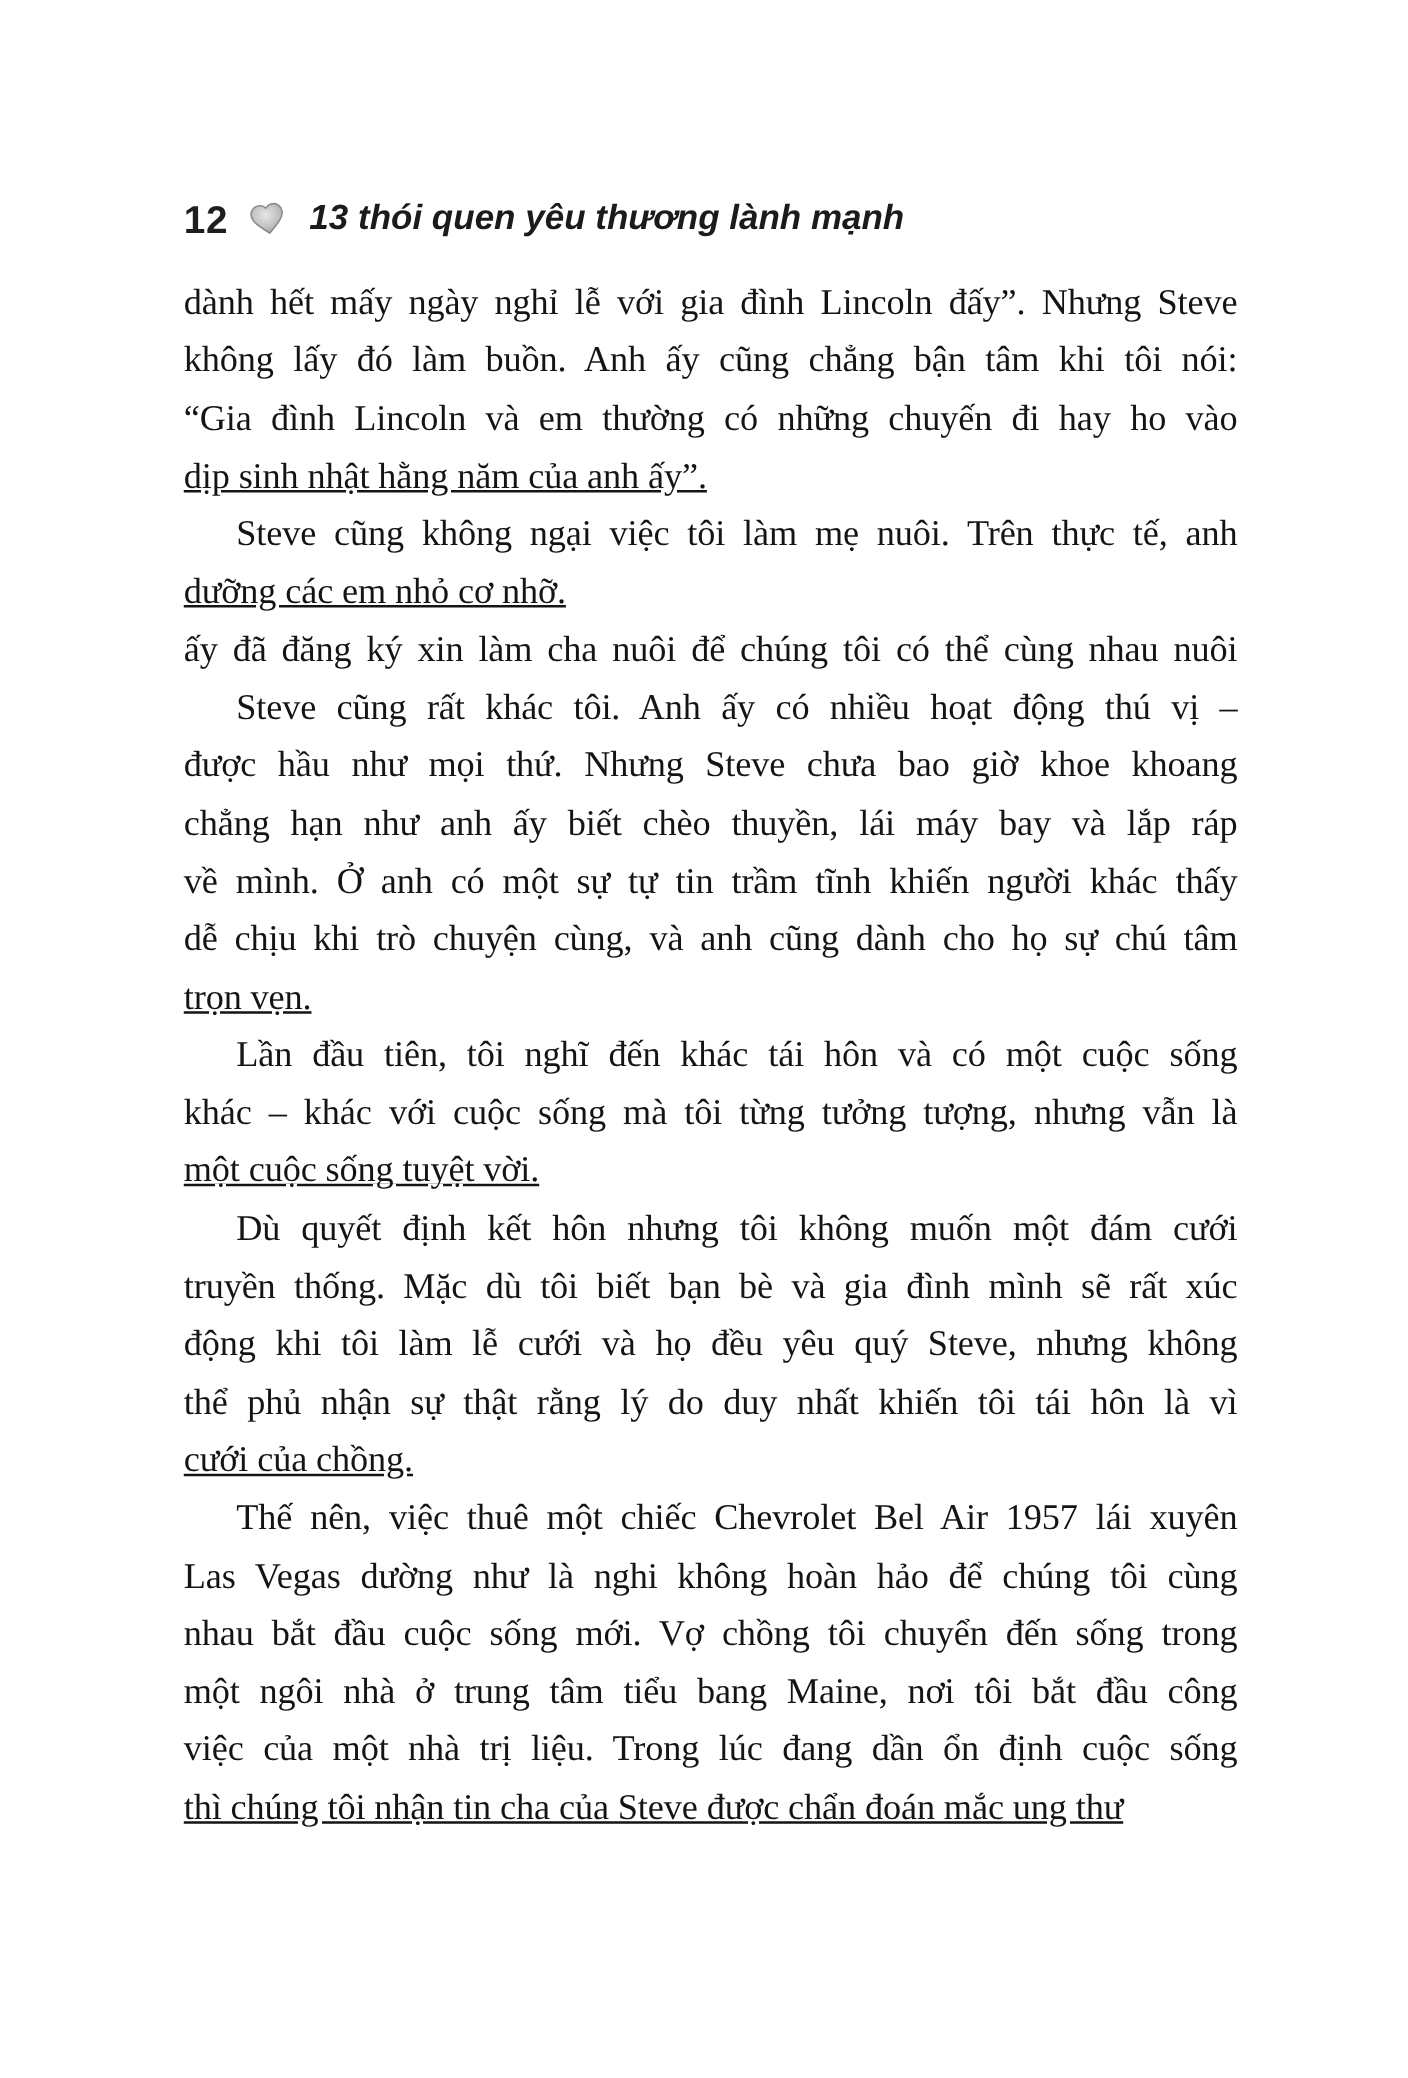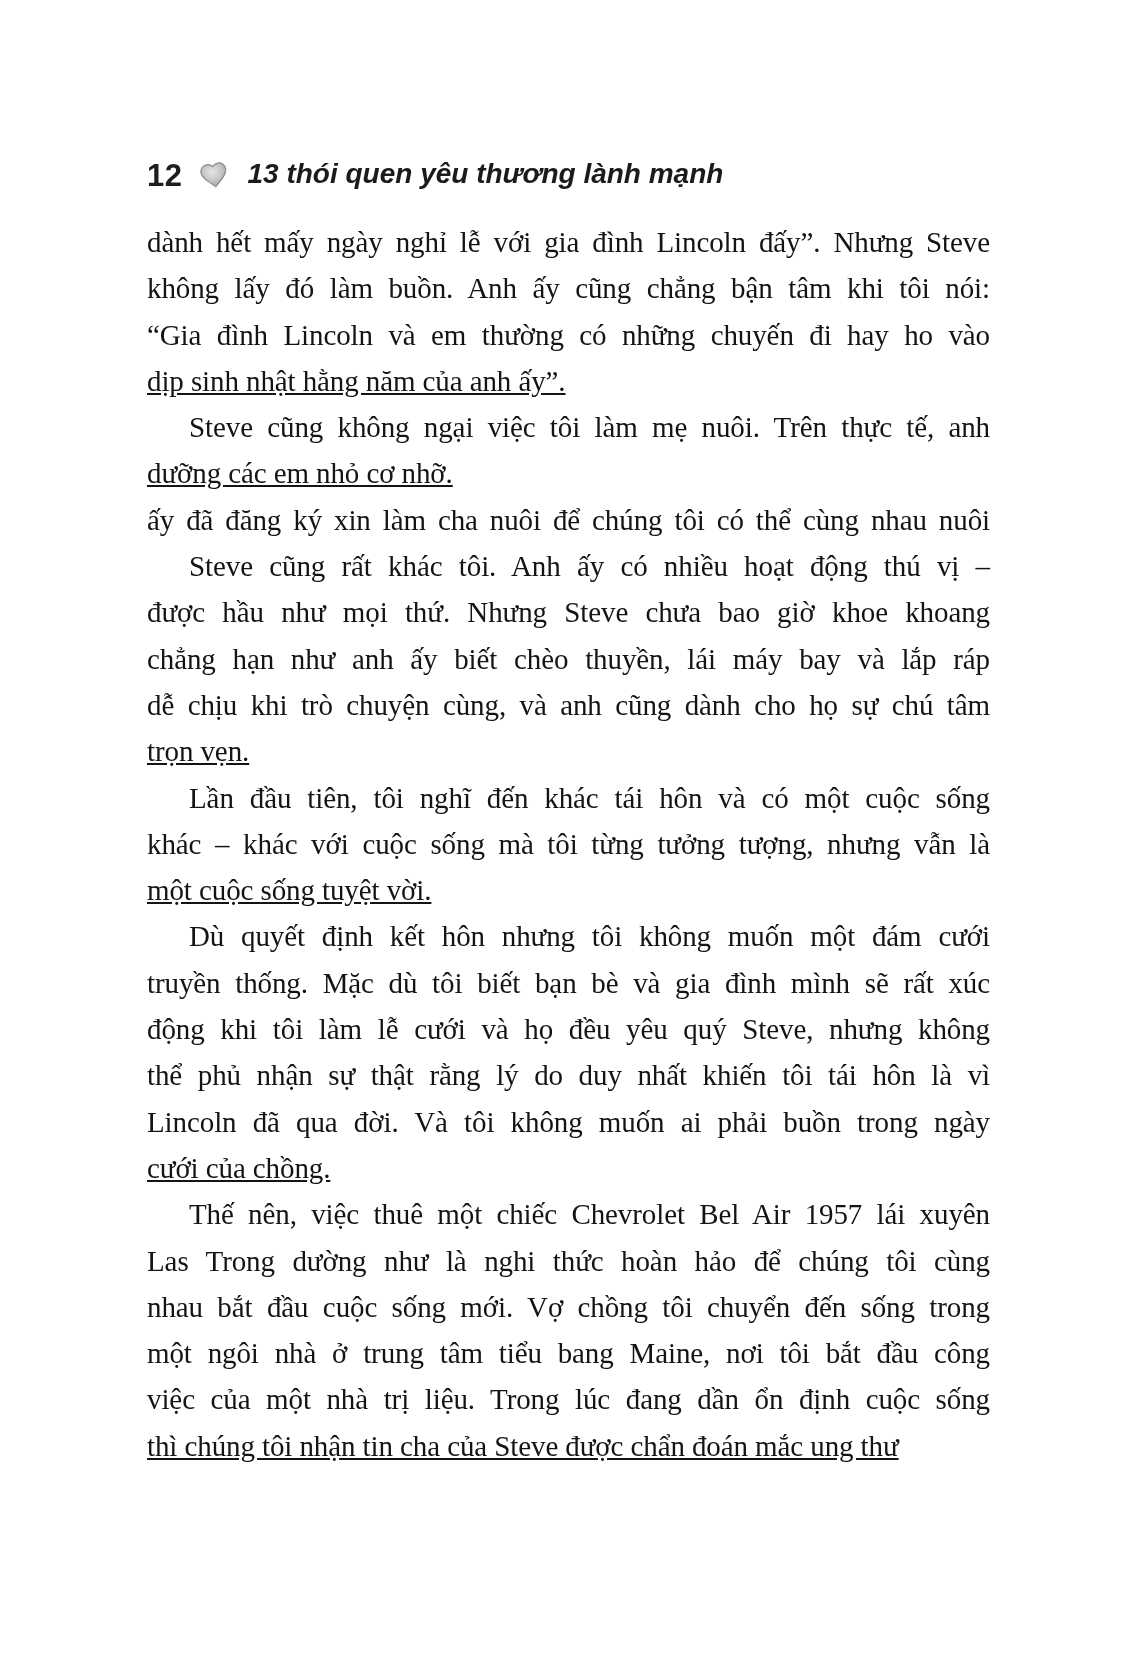--- a/index.html
+++ b/index.html
@@ -109,39 +109,39 @@
       </div>
       <div class="para">
         <div class="line indent">Steve cũng không ngại việc tôi làm mẹ nuôi. Trên thực tế, anh</div>
         <div class="line para-end">dưỡng các em nhỏ cơ nhỡ.</div>
         <div class="line">ấy đã đăng ký xin làm cha nuôi để chúng tôi có thể cùng nhau nuôi</div>
       </div>
       <div class="para">
         <div class="line indent">Steve cũng rất khác tôi. Anh ấy có nhiều hoạt động thú vị –</div>
         <div class="line">được hầu như mọi thứ. Nhưng Steve chưa bao giờ khoe khoang</div>
         <div class="line">chẳng hạn như anh ấy biết chèo thuyền, lái máy bay và lắp ráp</div>
+        <div class="line">về mình. Ở anh có một sự tự tin trầm tĩnh khiến người khác thấy</div>
         <div class="line">dễ chịu khi trò chuyện cùng, và anh cũng dành cho họ sự chú tâm</div>
         <div class="line para-end">trọn vẹn.</div>
       </div>
       <div class="para">
         <div class="line indent">Lần đầu tiên, tôi nghĩ đến khác tái hôn và có một cuộc sống</div>
         <div class="line">khác – khác với cuộc sống mà tôi từng tưởng tượng, nhưng vẫn là</div>
         <div class="line para-end">một cuộc sống tuyệt vời.</div>
       </div>
       <div class="para">
         <div class="line indent">Dù quyết định kết hôn nhưng tôi không muốn một đám cưới</div>
         <div class="line">truyền thống. Mặc dù tôi biết bạn bè và gia đình mình sẽ rất xúc</div>
         <div class="line">động khi tôi làm lễ cưới và họ đều yêu quý Steve, nhưng không</div>
         <div class="line">thể phủ nhận sự thật rằng lý do duy nhất khiến tôi tái hôn là vì</div>
-        <div class="line">Lincoln đã qua đời. Và tôi không muốn ai phải buồn trong ngày</div>
         <div class="line para-end">cưới của chồng.</div>
       </div>
       <div class="para">
         <div class="line indent">Thế nên, việc thuê một chiếc Chevrolet Bel Air 1957 lái xuyên</div>
-        <div class="line">Las Trong dường như là nghi thức hoàn hảo để chúng tôi cùng</div>
+        <div class="line">Las Vegas dường như là nghi không hoàn hảo để chúng tôi cùng</div>
         <div class="line">nhau bắt đầu cuộc sống mới. Vợ chồng tôi chuyển đến sống trong</div>
         <div class="line">một ngôi nhà ở trung tâm tiểu bang Maine, nơi tôi bắt đầu công</div>
         <div class="line">việc của một nhà trị liệu. Trong lúc đang dần ổn định cuộc sống</div>
         <div class="line para-end">thì chúng tôi nhận tin cha của Steve được chẩn đoán mắc ung thư</div>
       </div>
     </div>
 
 </div>
 
 </body></html>

